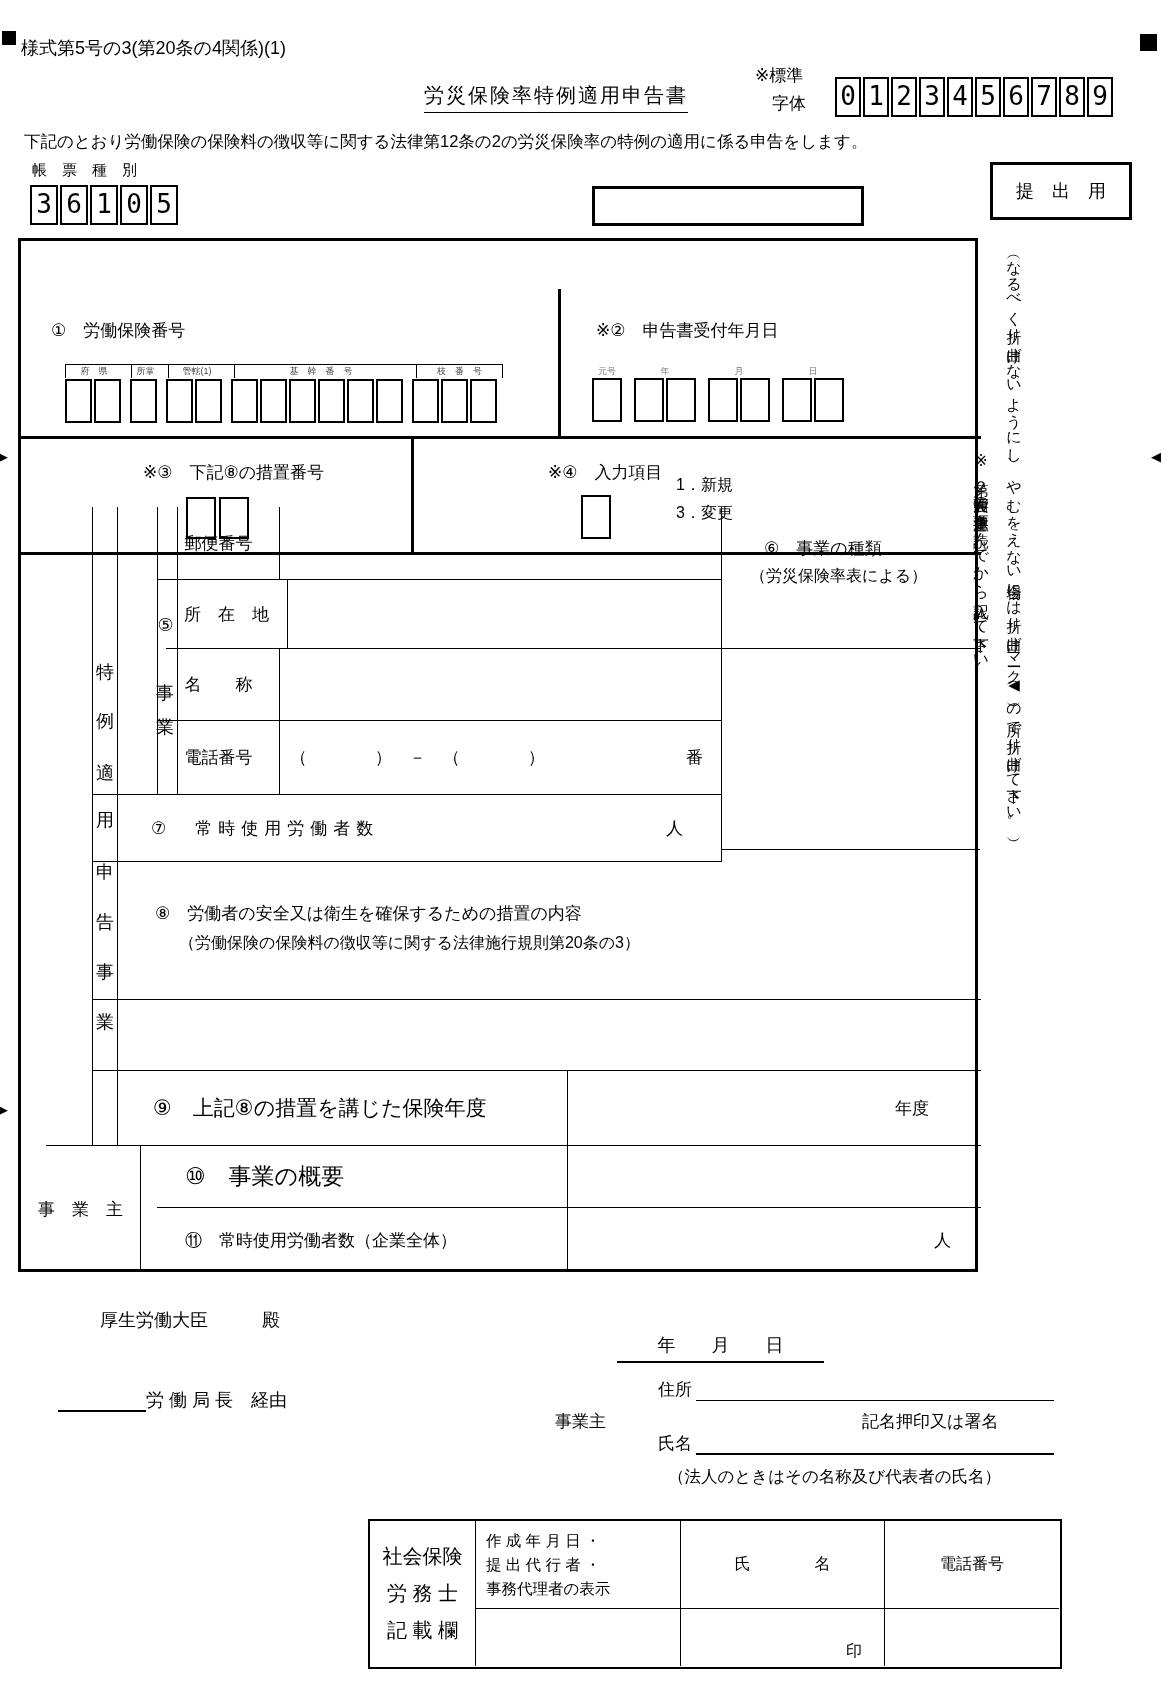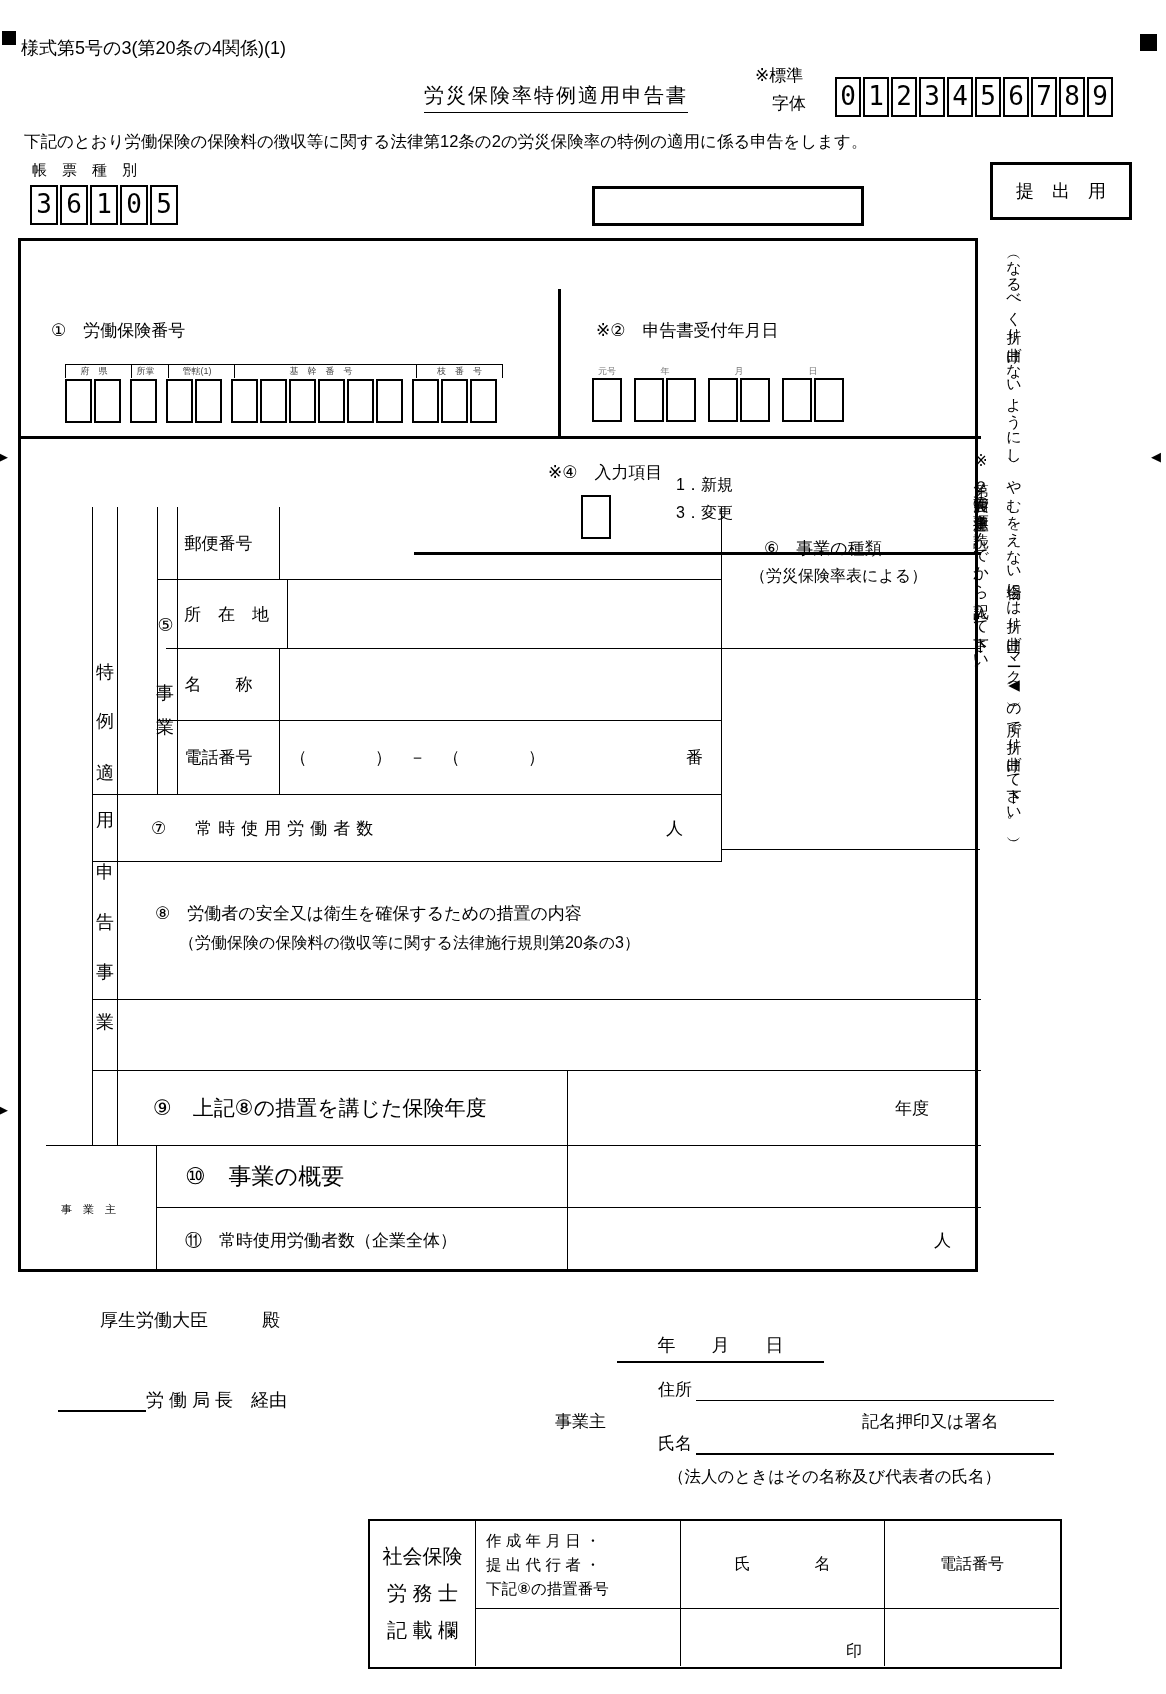--- a/index.html
+++ b/index.html
@@ -148,31 +148,38 @@
               <div class="obox" style="width:30px;height:44px;"></div>
             </div>
           <div class="brun">
               <div class="obox" style="width:30px;height:44px;"></div>
               <div class="obox" style="width:30px;height:44px;"></div>
             </div>
         </div>
       </div>
     </div>
 
+    <div class="abs cl thickR thickB" style="left:0;top:150px;width:393px;height:116px;">
+      <div class="abs lbl" style="left:122px;top:22px;">※③　下記⑧の措置番号</div>
+      <div class="abs brun" style="left:165px;top:58px;gap:3px;">
+          <div class="obox" style="width:30px;height:42px;"></div>
+          <div class="obox" style="width:30px;height:42px;"></div>
+        </div>
+    </div>
     <div class="abs cl-b thickB" style="left:393px;top:150px;width:567px;height:116px;">
       <div class="abs lbl" style="left:134px;top:22px;">※④　入力項目</div>
       <div class="abs obox" style="left:167px;top:56px;width:30px;height:44px;"></div>
       <div class="abs" style="left:262px;top:36px;font-size:16px;">1．新規</div>
       <div class="abs" style="left:262px;top:64px;font-size:16px;">3．変更</div>
     </div>
 
     <div class="abs cl vtext" style="left:0;top:266px;width:72px;height:639px;font-size:18px;letter-spacing:50px;text-align:center;padding-top:44px;margin-left:25px;">特例適用申告事業</div>
     <div class="abs cl-r" style="left:0;top:266px;width:72px;height:639px;border-right:1.5px solid #000;"></div>
 
-    <div class="abs cl-r center" style="left:0;top:905px;width:136px;height:126px;font-size:11px;">事　業　主</div>
+    <div class="abs cl-r center" style="left:0;top:905px;width:120px;height:126px;font-size:17px;">事　業　主</div>
 
     <div class="abs cl vtext" style="left:72px;top:266px;width:65px;height:288px;font-size:18px;letter-spacing:34px;text-align:center;padding-top:50px;margin-left:20px;">⑤事業</div>
     <div class="abs" style="left:72px;top:266px;width:65px;height:288px;border-right:1.5px solid #000;border-bottom:1.5px solid #000;"></div>
 
     <div class="abs cl center lbl" style="left:137px;top:266px;width:122px;height:73px;">郵便番号</div>
     <div class="abs cl center lbl" style="left:145px;top:339px;width:122px;height:69px;">所　在　地</div>
     <div class="abs cl center lbl" style="left:137px;top:408px;width:122px;height:72px;">名　　称</div>
     <div class="abs cl center lbl" style="left:137px;top:480px;width:122px;height:74px;">電話番号</div>
 
     <div class="abs cl" style="left:259px;top:266px;width:442px;height:73px;"></div>
@@ -242,21 +249,21 @@
   </div>
 
   <div class="abs" style="left:668px;top:1466px;font-size:16.5px;">（法人のときはその名称及び代表者の氏名）</div>
 
   <div class="abs" style="left:368px;top:1519px;width:694px;height:150px;border:2.5px solid #000;">
     <div class="abs cl-r center pre" style="left:0;top:0;width:106px;height:145px;font-size:20px;text-align:center;line-height:1.85;">社会保険
 労 務 士
 記 載 欄</div>
     <div class="abs cl pre" style="left:106px;top:0;width:205px;height:88px;font-size:15.5px;line-height:1.55;padding:8px 0 0 10px;">作 成 年 月 日 ・
 提 出 代 行 者 ・
-下記⑧の措置番号</div>
+事務代理者の表示</div>
     <div class="abs cl center" style="left:311px;top:0;width:204px;height:88px;font-size:16px;">氏　　　　名</div>
     <div class="abs cl-b center" style="left:515px;top:0;width:174px;height:88px;font-size:16px;">電話番号</div>
     <div class="abs cl-r" style="left:106px;top:88px;width:205px;height:57px;"></div>
     <div class="abs cl-r" style="left:311px;top:88px;width:204px;height:57px;display:flex;align-items:flex-end;justify-content:flex-end;">
       <span style="padding:0 22px 4px 0;font-size:16px;">印</span>
     </div>
     <div class="abs" style="left:515px;top:88px;width:174px;height:57px;"></div>
   </div>
 
   <div class="abs vtext" style="left:970px;top:452px;height:520px;font-size:15.5px;">※第２片裏面の注意事項を読んでから記入して下さい。</div>

